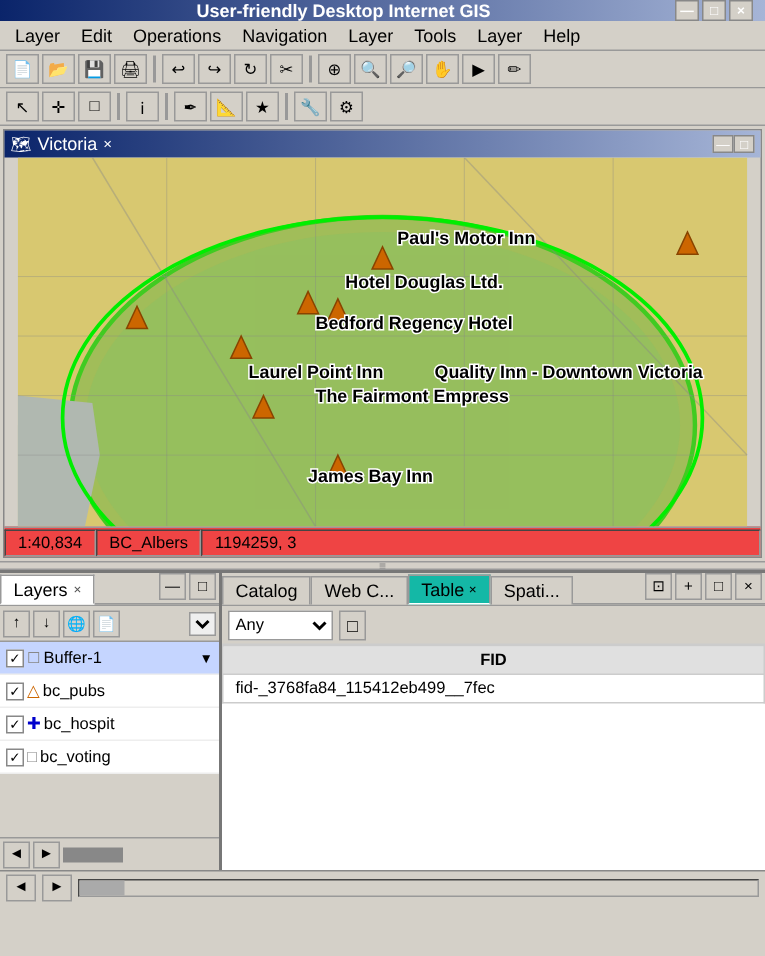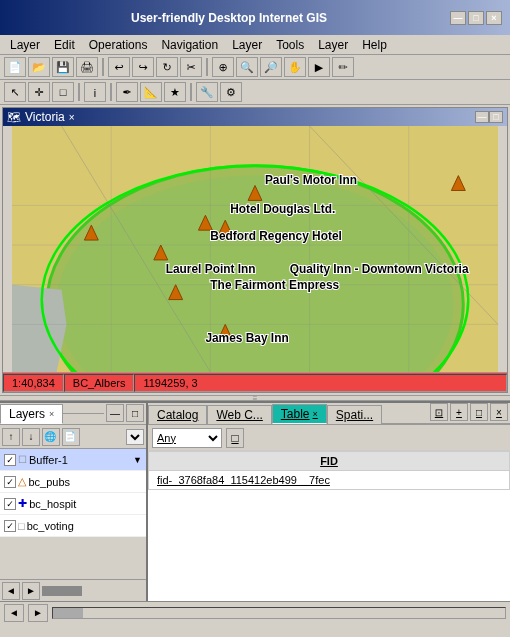--- a/index.html
+++ b/index.html
@@ -9,21 +9,21 @@
     .title-bar {
       background: linear-gradient(to right, #0a246a, #a6b5d7);
       color: white;
       text-align: center;
       padding: 3px 0;
       font-size: 12px;
       font-weight: bold;
       display: flex;
       align-items: center;
       justify-content: space-between;
-      height: 35px;
+      height: 14px;
       padding: 0 8px;
     }
     .title-bar-buttons { display: flex; gap: 2px; }
     .title-bar-btn {
       width: 16px; height: 14px;
       background: #d4d0c8;
       border: 1px solid #888;
       font-size: 9px;
       display: flex; align-items: center; justify-content: center;
       cursor: pointer;
@@ -141,21 +141,21 @@
       border-right: 2px solid #777;
       background: #d4d0c8;
       display: flex;
       flex-direction: column;
     }
     .panel-tab-bar {
       display: flex;
       background: #d4d0c8;
       border-bottom: 1px solid #999;
       height: 22px;
-      align-items: center;
+      align-items: flex-end;
     }
     .panel-tab {
       padding: 2px 8px;
       border: 1px solid #999;
       border-bottom: none;
       background: #d4d0c8;
       cursor: pointer;
       font-size: 11px;
       display: flex; align-items: center; gap: 4px;
     }
@@ -214,21 +214,20 @@
       padding: 2px;
       gap: 2px;
     }
 
     
     .right-panel {
       flex: 1;
       background: #d4d0c8;
       display: flex;
       flex-direction: column;
-      text-decoration: underline;
     }
     .right-tab-bar {
       display: flex;
       background: #d4d0c8;
       border-bottom: 1px solid #999;
       height: 22px;
       align-items: flex-end;
     }
     .right-tab {
       padding: 2px 8px;

